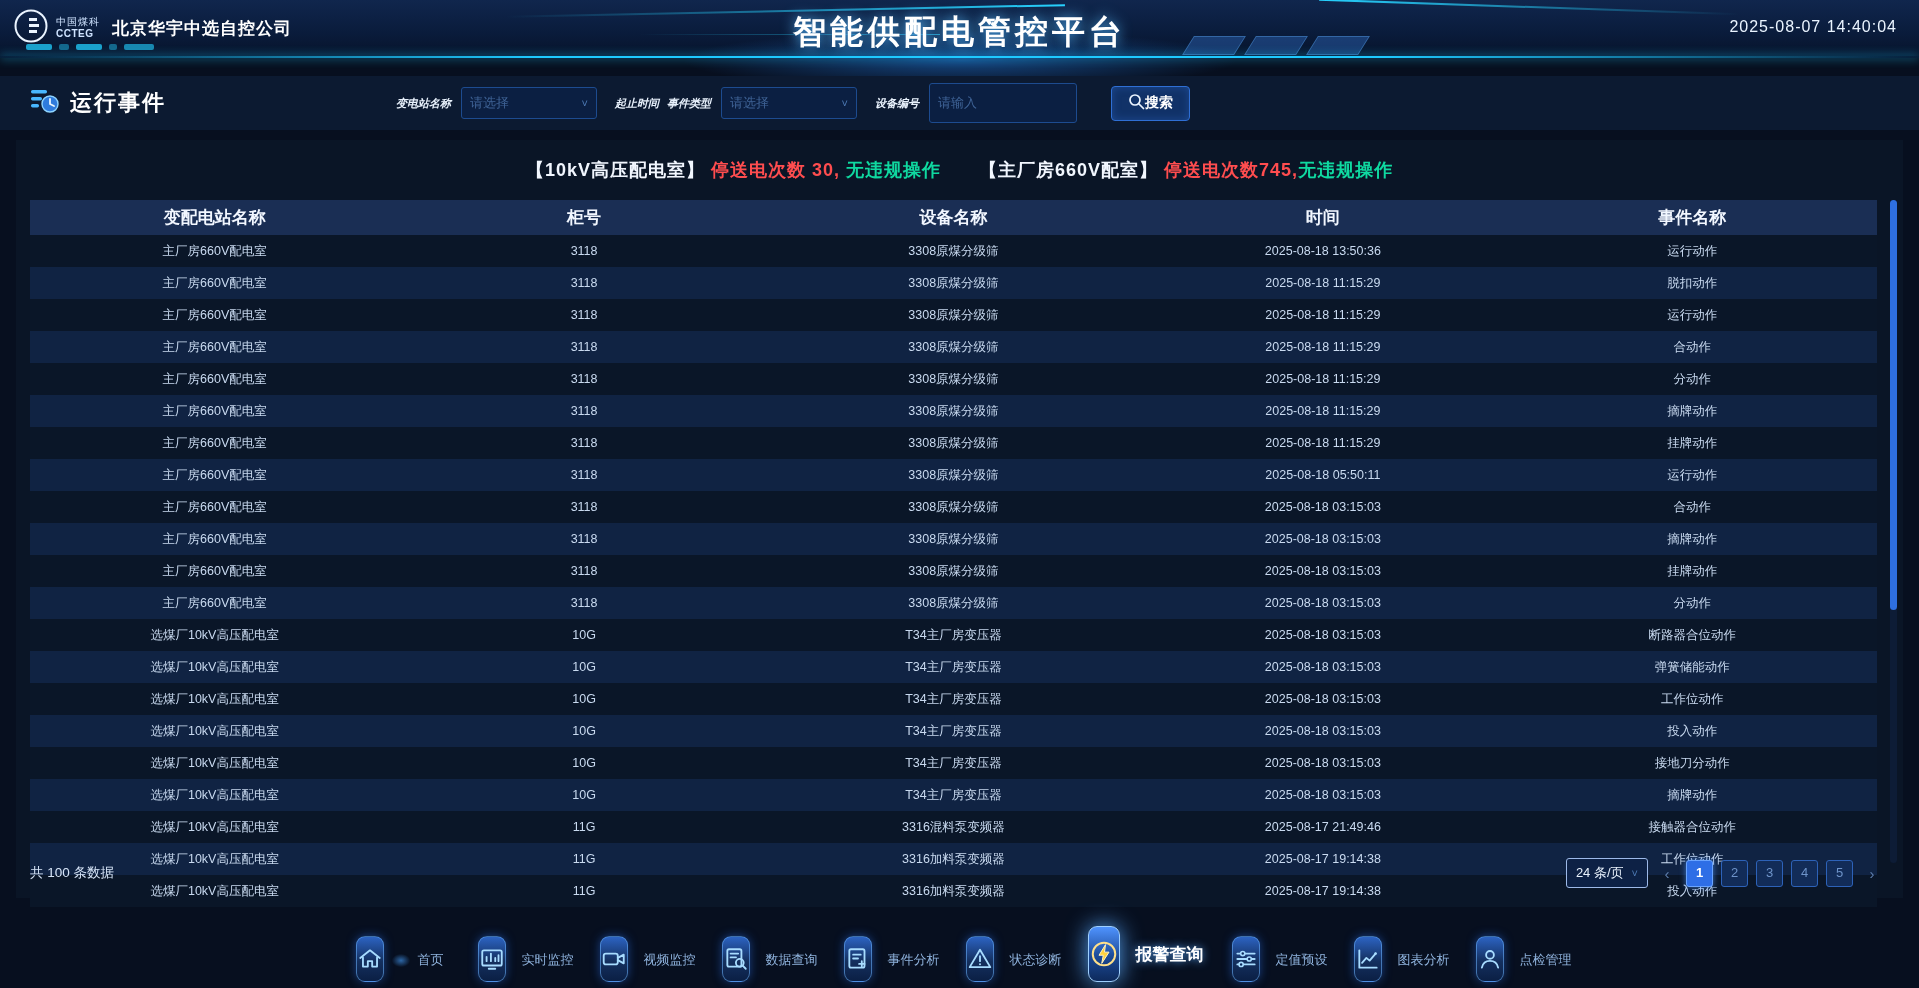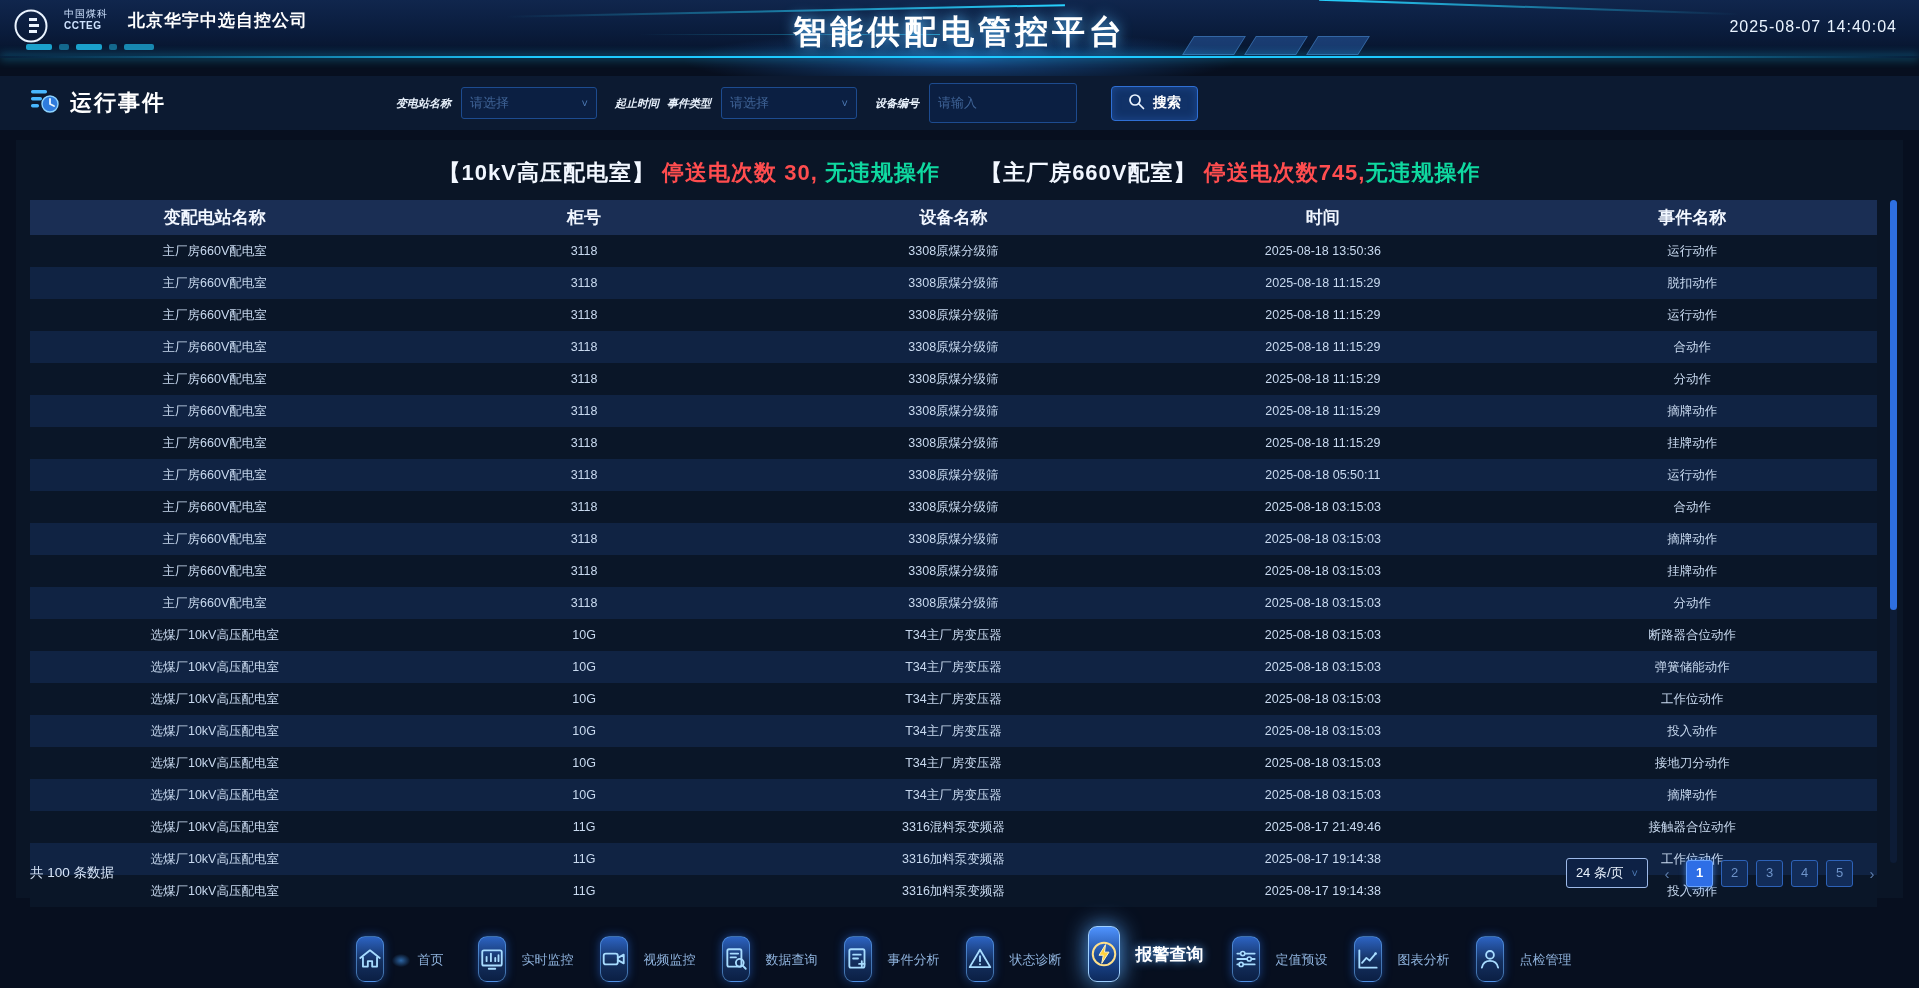--- a/index.html
+++ b/index.html
@@ -7,21 +7,21 @@
        background:#070f1f;font-family:"Liberation Sans",sans-serif;color:#d6e4f7;}
 
   
   .header{position:absolute;top:0;left:0;width:100%;height:58px;
     background:linear-gradient(180deg,#10264d 0%,#0a1c3c 55%,#07132a 100%);}
   .header::after{content:"";position:absolute;left:0;right:0;bottom:0;height:2px;
     background:linear-gradient(90deg,rgba(0,180,255,.08),#1ec9ff 28%,#1ec9ff 72%,rgba(0,180,255,.08));
     box-shadow:0 0 10px #1ec9ff;}
   .title-glow{position:absolute;left:50%;top:30px;width:560px;height:60px;transform:translateX(-50%);
     background:radial-gradient(ellipse at center,rgba(40,140,255,.45),rgba(40,140,255,0) 70%);}
-  .brand{position:absolute;left:14px;top:9px;display:flex;gap:16px;}
+  .brand{position:absolute;left:14px;top:9px;display:flex;align-items:center;gap:8px;}
   .logo-txt{display:flex;flex-direction:column;line-height:1;}
   .logo-cn{font-size:10px;color:#cfe3ff;letter-spacing:1px;}
   .logo-en{font-size:10px;font-weight:bold;color:#cfe3ff;margin-top:2px;letter-spacing:.5px;}
   .company{font-size:17px;font-weight:bold;color:#ffffff;margin-left:4px;letter-spacing:1px;}
   .app-title{position:absolute;left:50%;top:10px;transform:translateX(-50%);
     font-size:33px;font-weight:bold;color:#ffffff;letter-spacing:4px;white-space:nowrap;
     text-shadow:0 0 14px rgba(90,190,255,.95),0 2px 3px rgba(0,30,80,.8);}
   .datetime{position:absolute;right:22px;top:18px;font-size:16px;color:#eaf4ff;letter-spacing:1px;}
   .hline1{position:absolute;top:10px;left:505px;width:560px;height:2px;
     background:linear-gradient(90deg,transparent,#27d3ff);transform:rotate(-1.2deg);}
@@ -45,29 +45,29 @@
   .fl-select{display:flex;align-items:center;justify-content:space-between;width:118px;height:30px;
     margin:0 10px;padding:0 8px;background:#0b1f42;border:1px solid #1d4b8f;border-radius:3px;}
   .placeholder{font-size:13px;color:#3f6396;}
   .chev{font-size:11px;color:#4d7ab5;}
   .fl-date{display:flex;align-items:center;gap:10px;height:32px;margin:0 10px;padding:0 10px;
     background:#1b3c70;border:1px solid #4a80d2;border-radius:3px;}
   .fl-date .dt{font-size:13.5px;color:#eaf3ff;}
   .fl-date .sep{color:#7fa6dd;}
   .fl-input{display:flex;align-items:center;width:130px;height:30px;margin:0 10px;padding:4px 8px;
     background:#0b1f42;border:1px solid #1d4b8f;border-radius:3px;}
-  .search-btn{display:flex;align-items:center;gap:8px;height:33px;padding:0 16px;margin-left:24px;
+  .search-btn{display:flex;align-items:center;gap:0;height:33px;padding:0 16px;margin-left:24px;
     background:#113268;border:1px solid #2f6fd4;border-radius:4px;cursor:pointer;
     box-shadow:0 0 8px rgba(47,111,212,.4) inset;}
   .search-btn .txt{font-size:14px;font-weight:bold;color:#ffffff;}
   .gap{width:26px;}
 
   
   .main-panel{position:absolute;left:16px;right:16px;top:140px;height:758px;background:#0a1526;}
-  .alert-line{position:absolute;top:18px;left:0;right:0;text-align:center;font-size:22px;
+  .alert-line{position:absolute;top:18px;left:0;right:0;text-align:center;font-size:18px;
     font-weight:bold;letter-spacing:1px;color:#f2f7ff;}
   .alert-red{color:#ff4d4f;}
   .alert-green{color:#0fd9a0;}
   .alert-gap{display:inline-block;width:26px;}
 
   table.ev{position:absolute;top:60px;left:14px;right:20px;width:calc(100% - 40px);
     border-collapse:collapse;table-layout:fixed;}
   table.ev th{height:33px;background:#1a2e54;color:#f2f7ff;font-size:17px;font-weight:bold;}
   table.ev td{height:30px;color:#c9daf0;font-size:12.5px;text-align:center;}
   tr.odd{background:#0a1628;}

